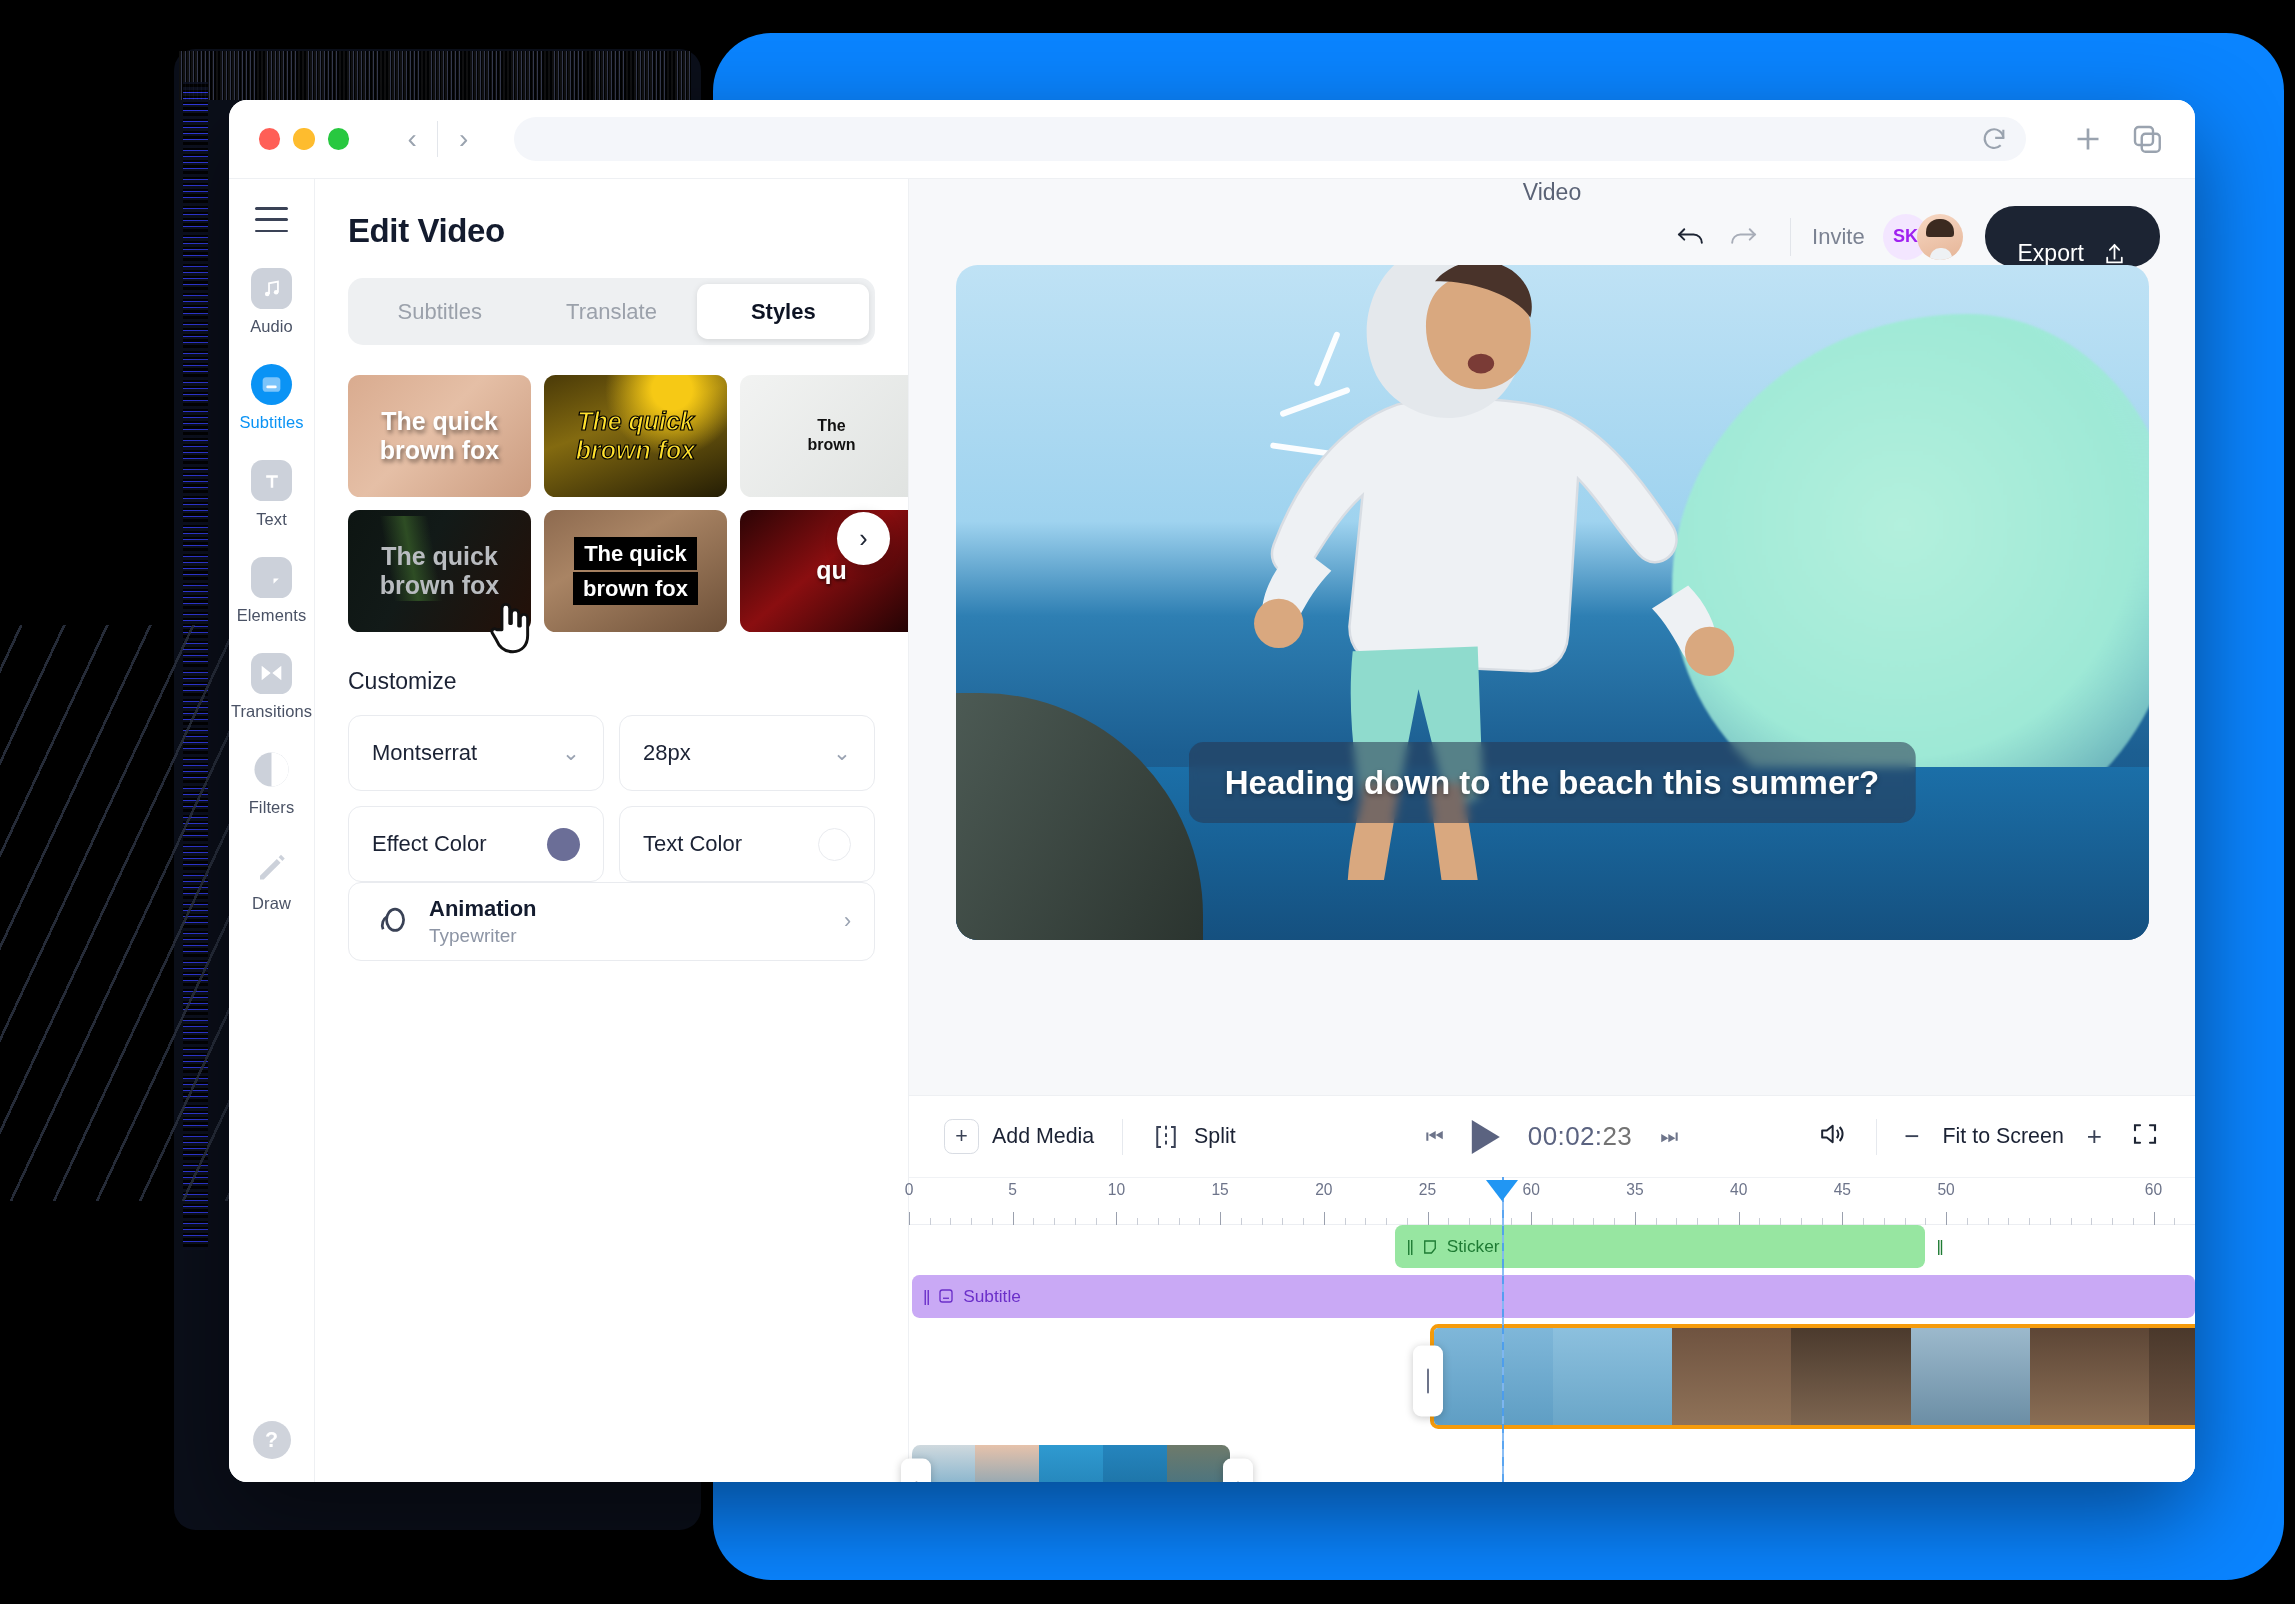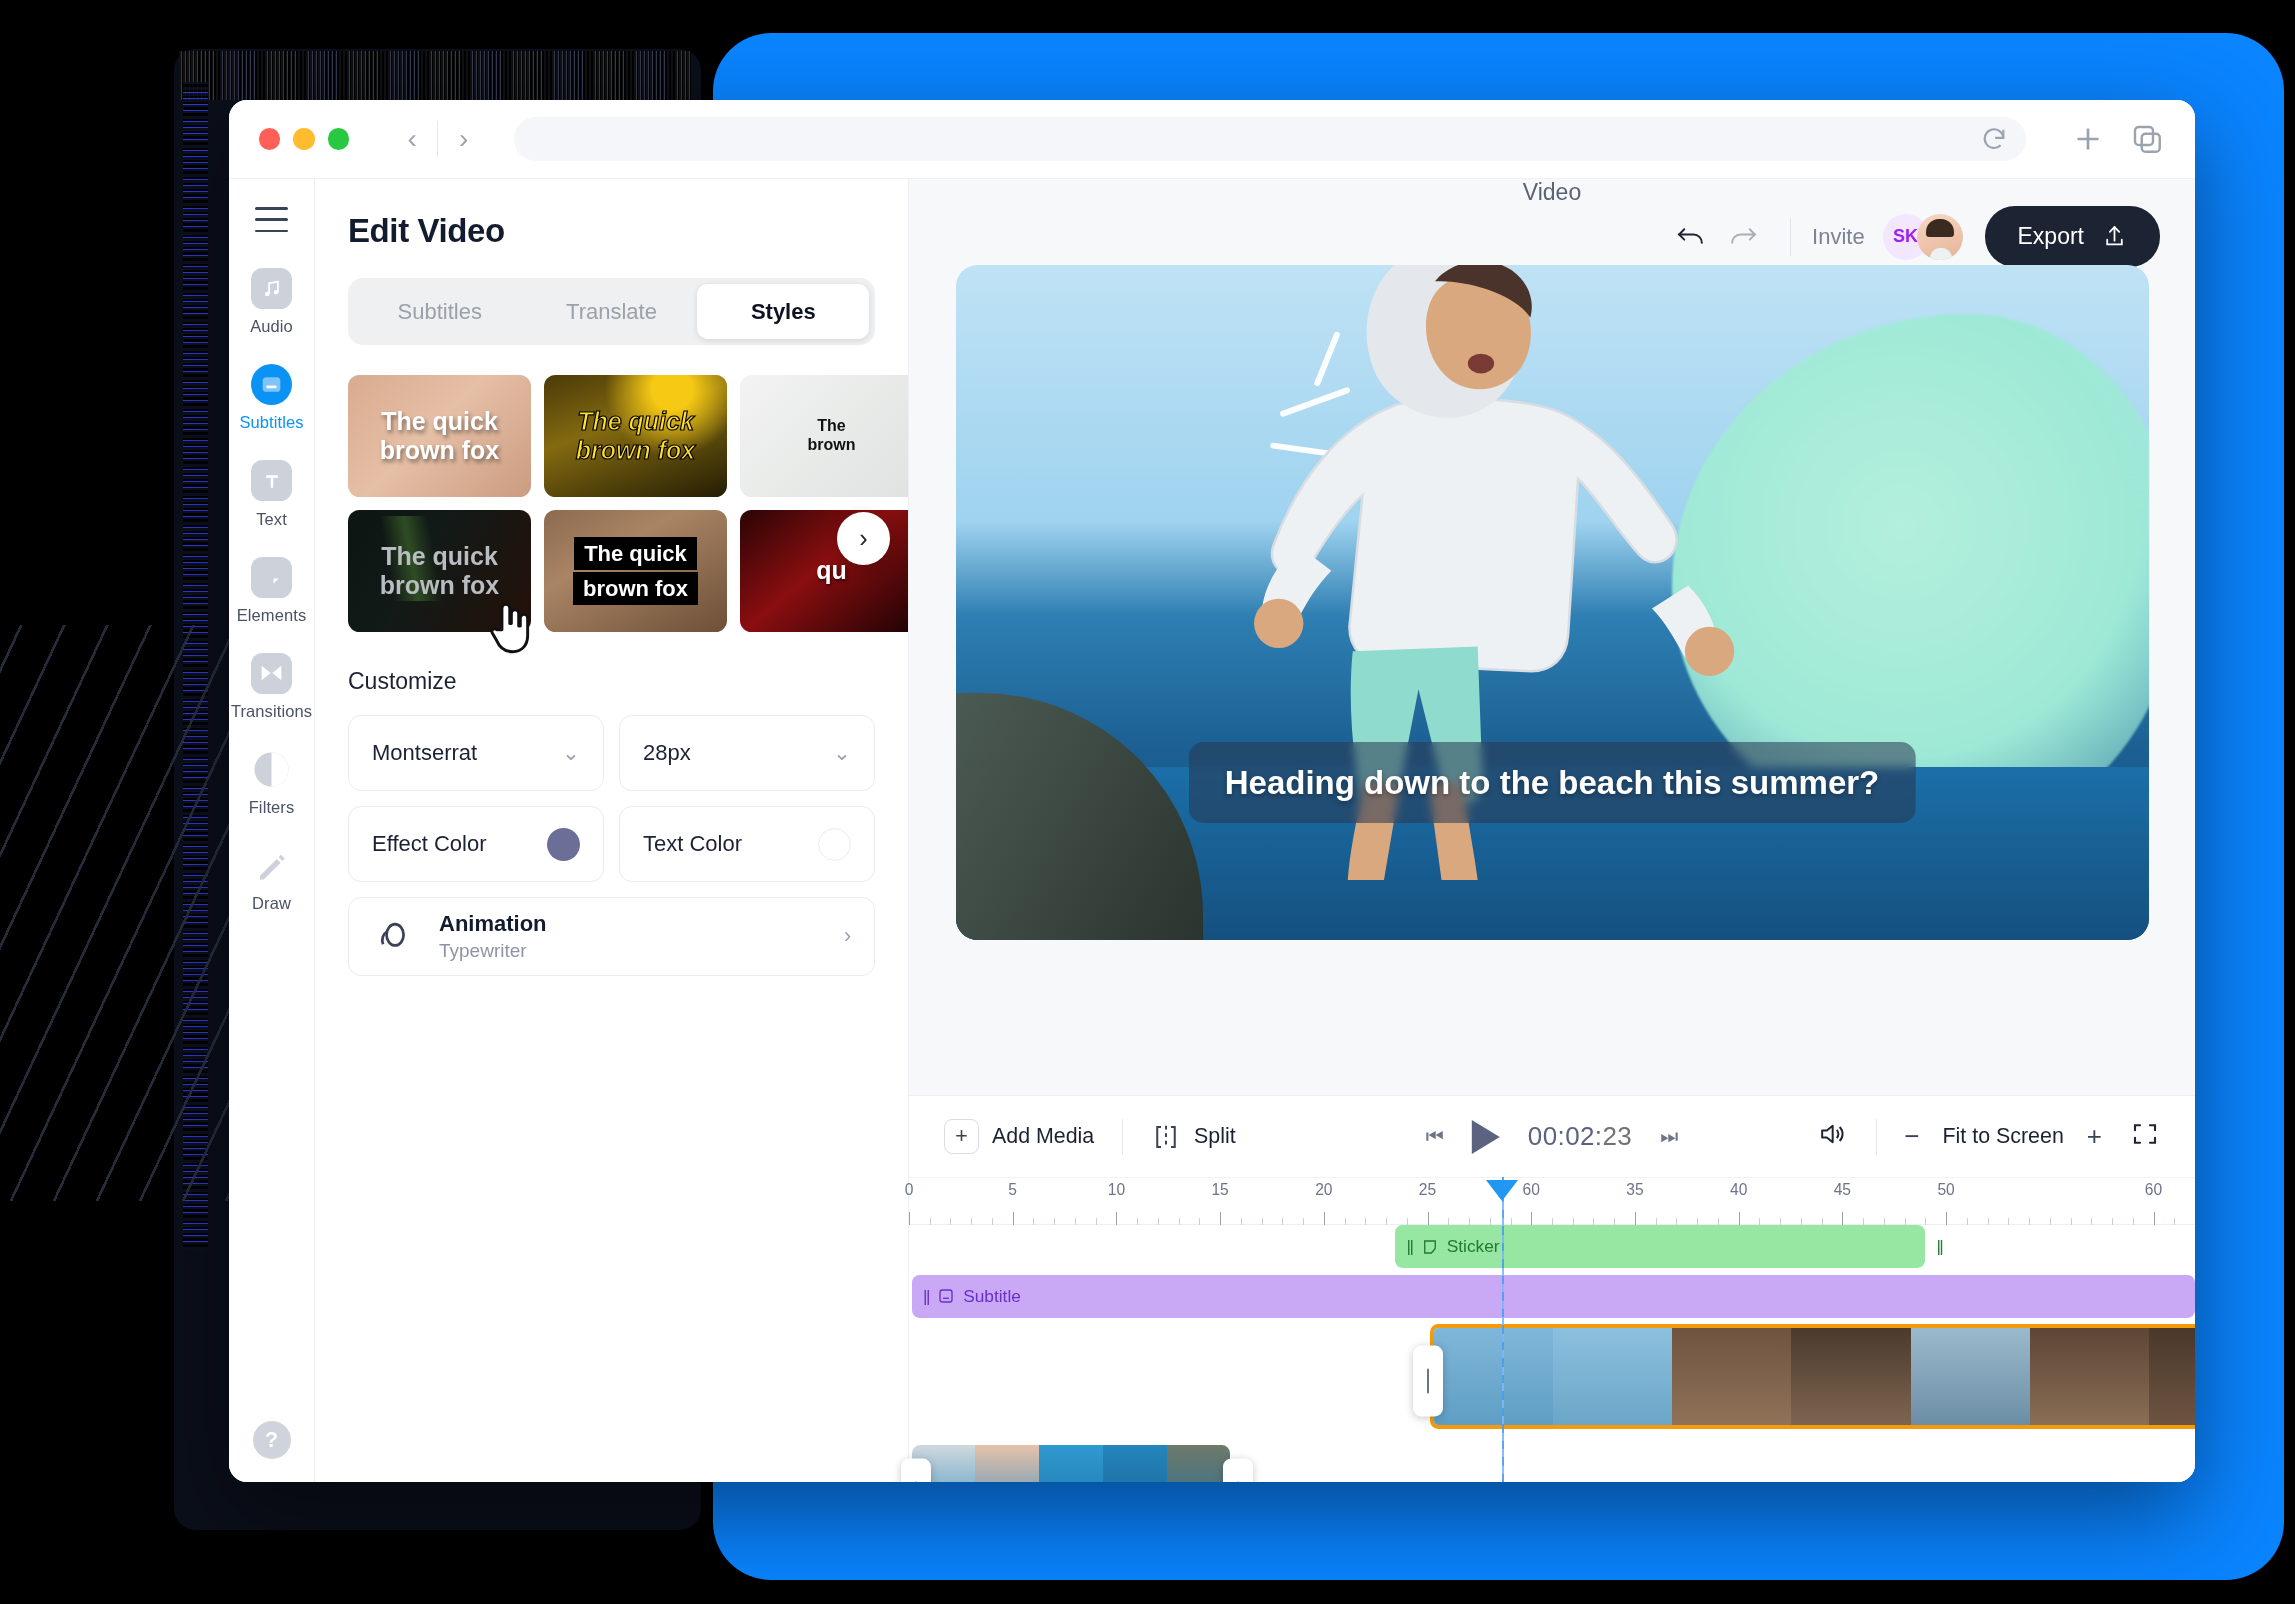--- a/index.html
+++ b/index.html
@@ -175,22 +175,22 @@
     display:flex; align-items:center; justify-content:space-between;
     padding: 0 23px; background:#fff;
   }
   .ctrl-label { font-size:22px; color:#1b2234; }
   .chev-dn { color:#9aa3b2; font-size:21.4px; }
   .swatch { width:33px;height:33px;border-radius:50%; }
   .swatch.white { background:#fff; border:1.6px solid #e9ebef; }
   .swatch.violet { background:#6b6e97; }
 
   .anim-row {
-    margin-top:15px; height:79px; border:0.8px solid #e9ebef; border-radius:13px;
-    display:flex; align-items:center; padding: 0 23px; gap:26px; background:#fff;
+    height:79px; border:0.8px solid #e9ebef; border-radius:13px;
+    display:flex; align-items:center; padding: 0 23px; gap:16px; background:#fff;
   }
   .anim-texts { flex:1; }
   .anim-title { font-size:22px; color:#131b2e; font-weight:bold; }
   .anim-sub { font-size:19px; color:#8d95a5; margin-top:3.3px; }
 
   
   .stage { flex:1; display:flex; flex-direction:column; background:#f7f8fa; min-width:0;}
   .stage-head {
     height: 86px; display:flex; align-items:center; padding: 0 35px; flex-direction: column;
   }
@@ -200,21 +200,21 @@
   .undo { color:#1d2433; } .redo { color:#a8adb8; }
   .hdiv { width:0.8px;height:38px;background:#e2e5ea;margin:0 21.4px;}
   .invite { font-size:22px;color:#7b8292; margin-right:18px;}
   .av { width:46px;height:46px;border-radius:50%;display:flex;align-items:center;justify-content:center;font-size:18px;font-weight:bold;}
   .av1 { background:#f3e6ff; color:#a021f0; }
   .av2 { background:linear-gradient(160deg,#f7d8c4,#e5b496); margin-left:-11.5px; overflow:hidden; position:relative;}
   .av2::before{content:"";position:absolute;left:9px;top:5px;width:28px;height:18px;background:#3b2a20;border-radius:13px 13px 3.3px 3.3px;}
   .av2::after{content:"";position:absolute;left:13px;bottom:0;width:21.4px;height:11.5px;background:#eef1f4;border-radius:10px 10px 0 0;}
   .export-btn {
     margin-left:21.4px; height:61px; padding:0 33px; border-radius:30px;
-    background:#1c2433; color:#fff; display:flex;align-items:center; gap:18px;
+    background:#1c2433; color:#fff; display:flex;align-items:flex-end; gap:18px;
     font-size:23px;
   }
 
   .preview-wrap { flex:1; display:flex; align-items:flex-start; justify-content:center; padding: 0 35px; }
   .preview {
     width: 100%; max-width: 1193px; height: 675px; border-radius: 21.4px; overflow:hidden;
     position:relative;
     background: linear-gradient(180deg,#bfe2f5 0%, #9fd3ef 38%, #2e7fb3 52%, #1c5f92 72%, #164e7c 100%);
   }
   .blob {

